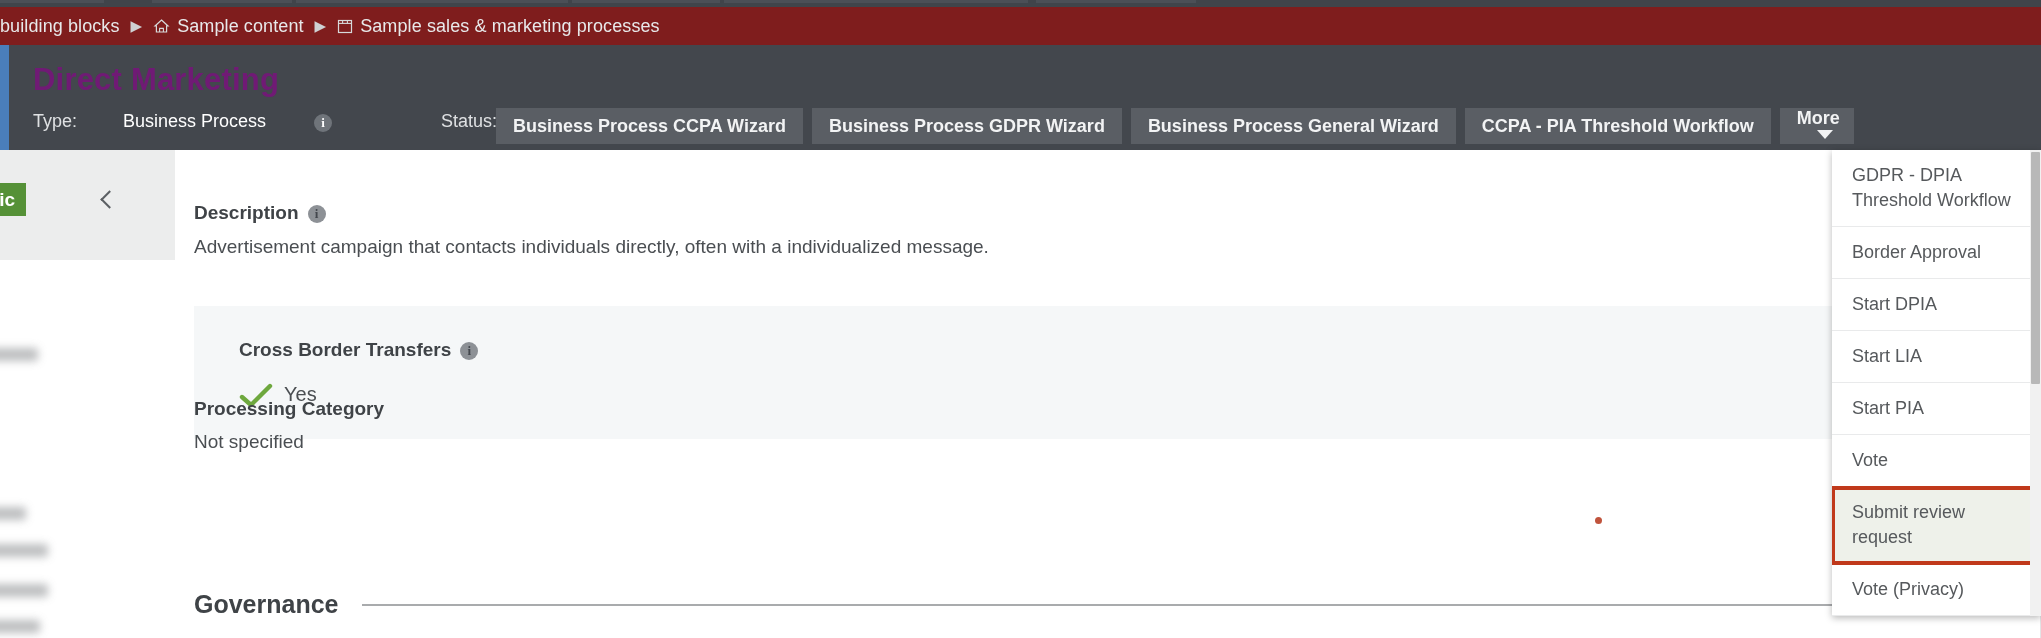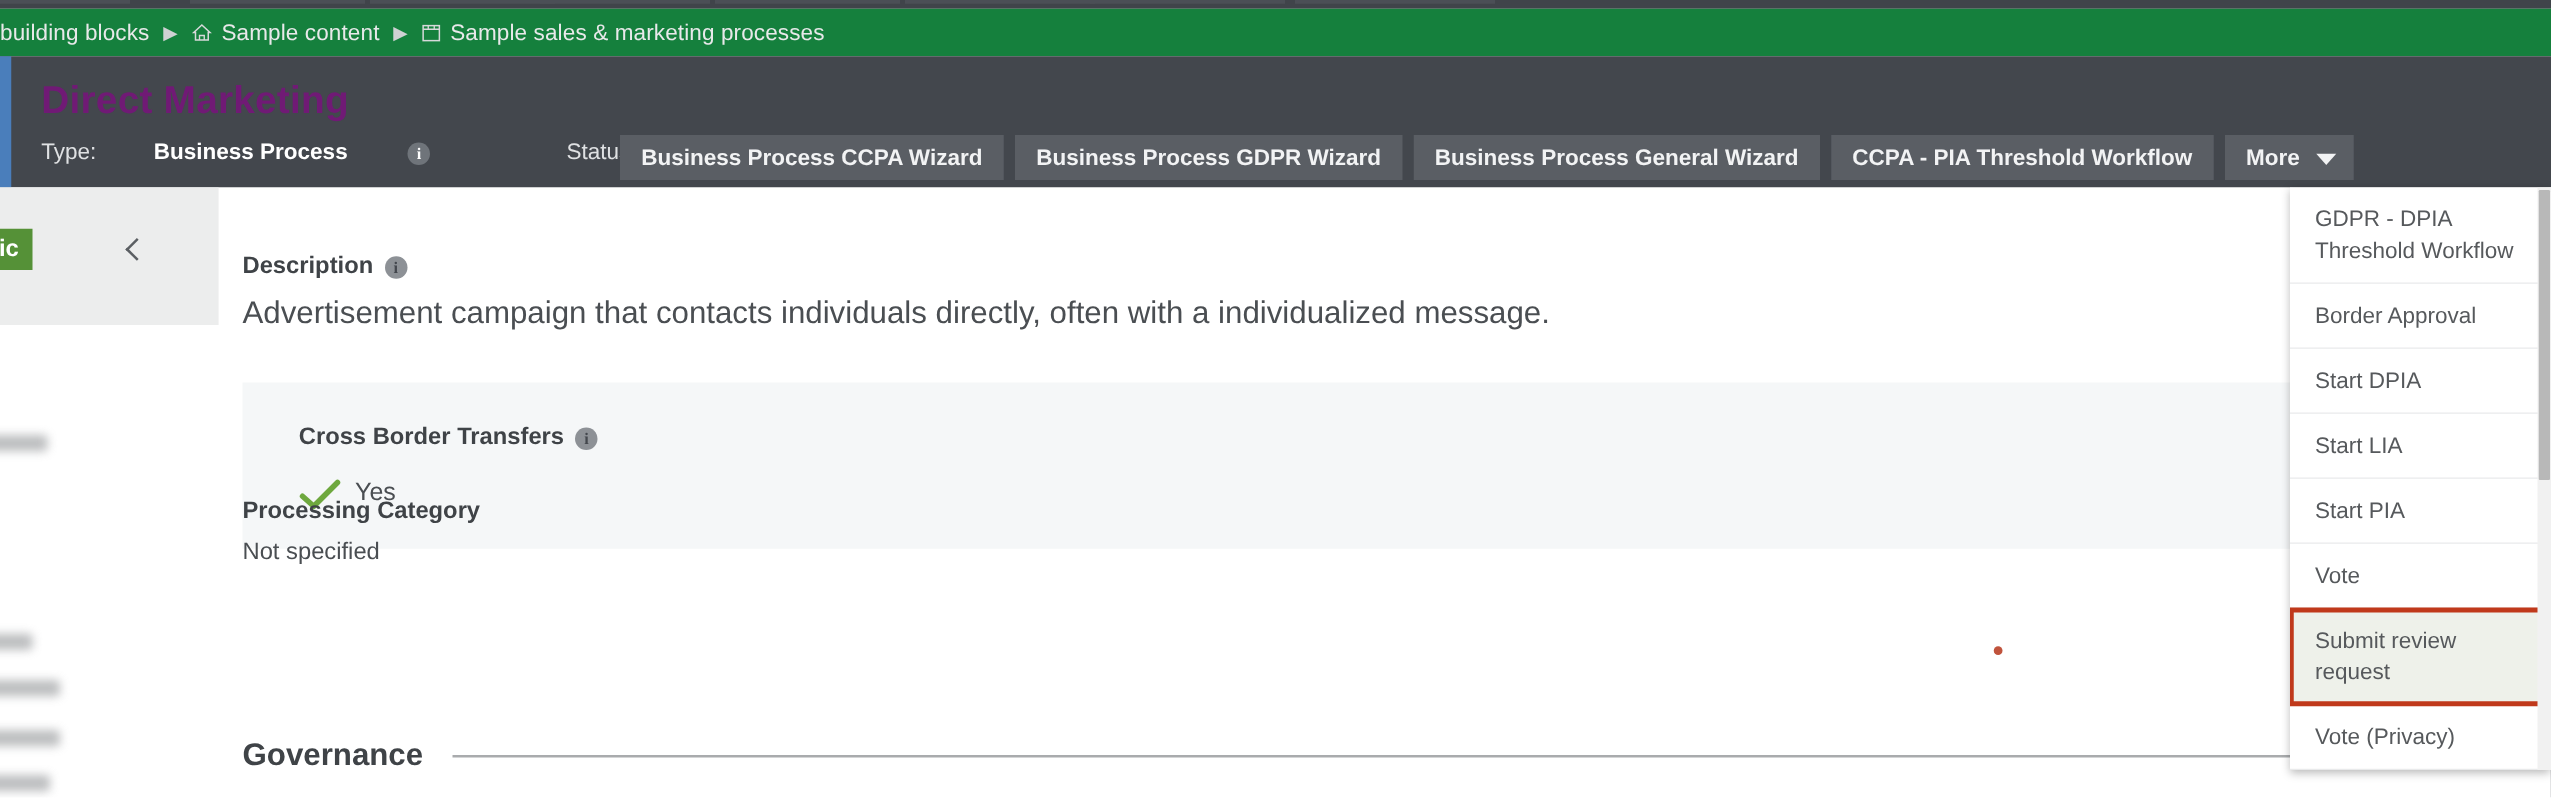--- a/index.html
+++ b/index.html
@@ -33,21 +33,21 @@
     height: 3px;
     background: #4b4f56;
   }
 
   
   .breadcrumb-bar {
     position: absolute;
     top: 7px; left: 0;
     width: 2041px;
     height: 38px;
-    background: #15803d;
+    background: #7f1d1d;
     display: flex;
     align-items: center;
     padding-left: 0px;
     white-space: nowrap;
   }
   .crumb {
     color: #e8e9ea;
     font-size: 18px;
     letter-spacing: .1px;
   }
@@ -96,21 +96,21 @@
     gap: 39px;
   }
   .meta-label {
     font-size: 18px;
     color: #dfe1e3;
     margin-right: 7px;
   }
   .meta-value {
     font-size: 18px;
     color: #ffffff;
-    font-weight: bold;
+    font-weight: normal;
     text-align: right;
   }
   .meta-gap { width: 31px; }
 
   .info-ico {
     display: inline-block;
     width: 18px; height: 18px;
     border-radius: 50%;
     background: #8d9196;
     color: #43474d;
@@ -145,20 +145,21 @@
     font-weight: bold;
     display: flex;
     align-items: center;
     padding: 0 17px;
     cursor: pointer;
   }
   .action-tab.more {
     padding-right: 14px;
     position: relative;
     z-index: 40;
+    flex-direction: column;
   }
   .caret-dn {
     display: inline-block;
     width: 0; height: 0;
     border-left: 8px solid transparent;
     border-right: 8px solid transparent;
     border-top: 9px solid #f2f3f4;
     margin-left: 13px;
     position: relative;
     top: 1px;
@@ -271,21 +272,21 @@
     font-size: 19px;
     font-weight: bold;
     color: #3f4347;
     display: flex;
     align-items: center;
   }
   .descr-label { position: absolute; left: 19px; top: 52px; }
   .descr-text {
     position: absolute;
     left: 19px; top: 86px;
-    font-size: 25px;
+    font-size: 19px;
     color: #4a4e52;
   }
 
   .panel {
     position: absolute;
     left: 19px; top: 156px;
     width: 1812px;
     height: 133px;
     background: #f5f7f8;
   }

